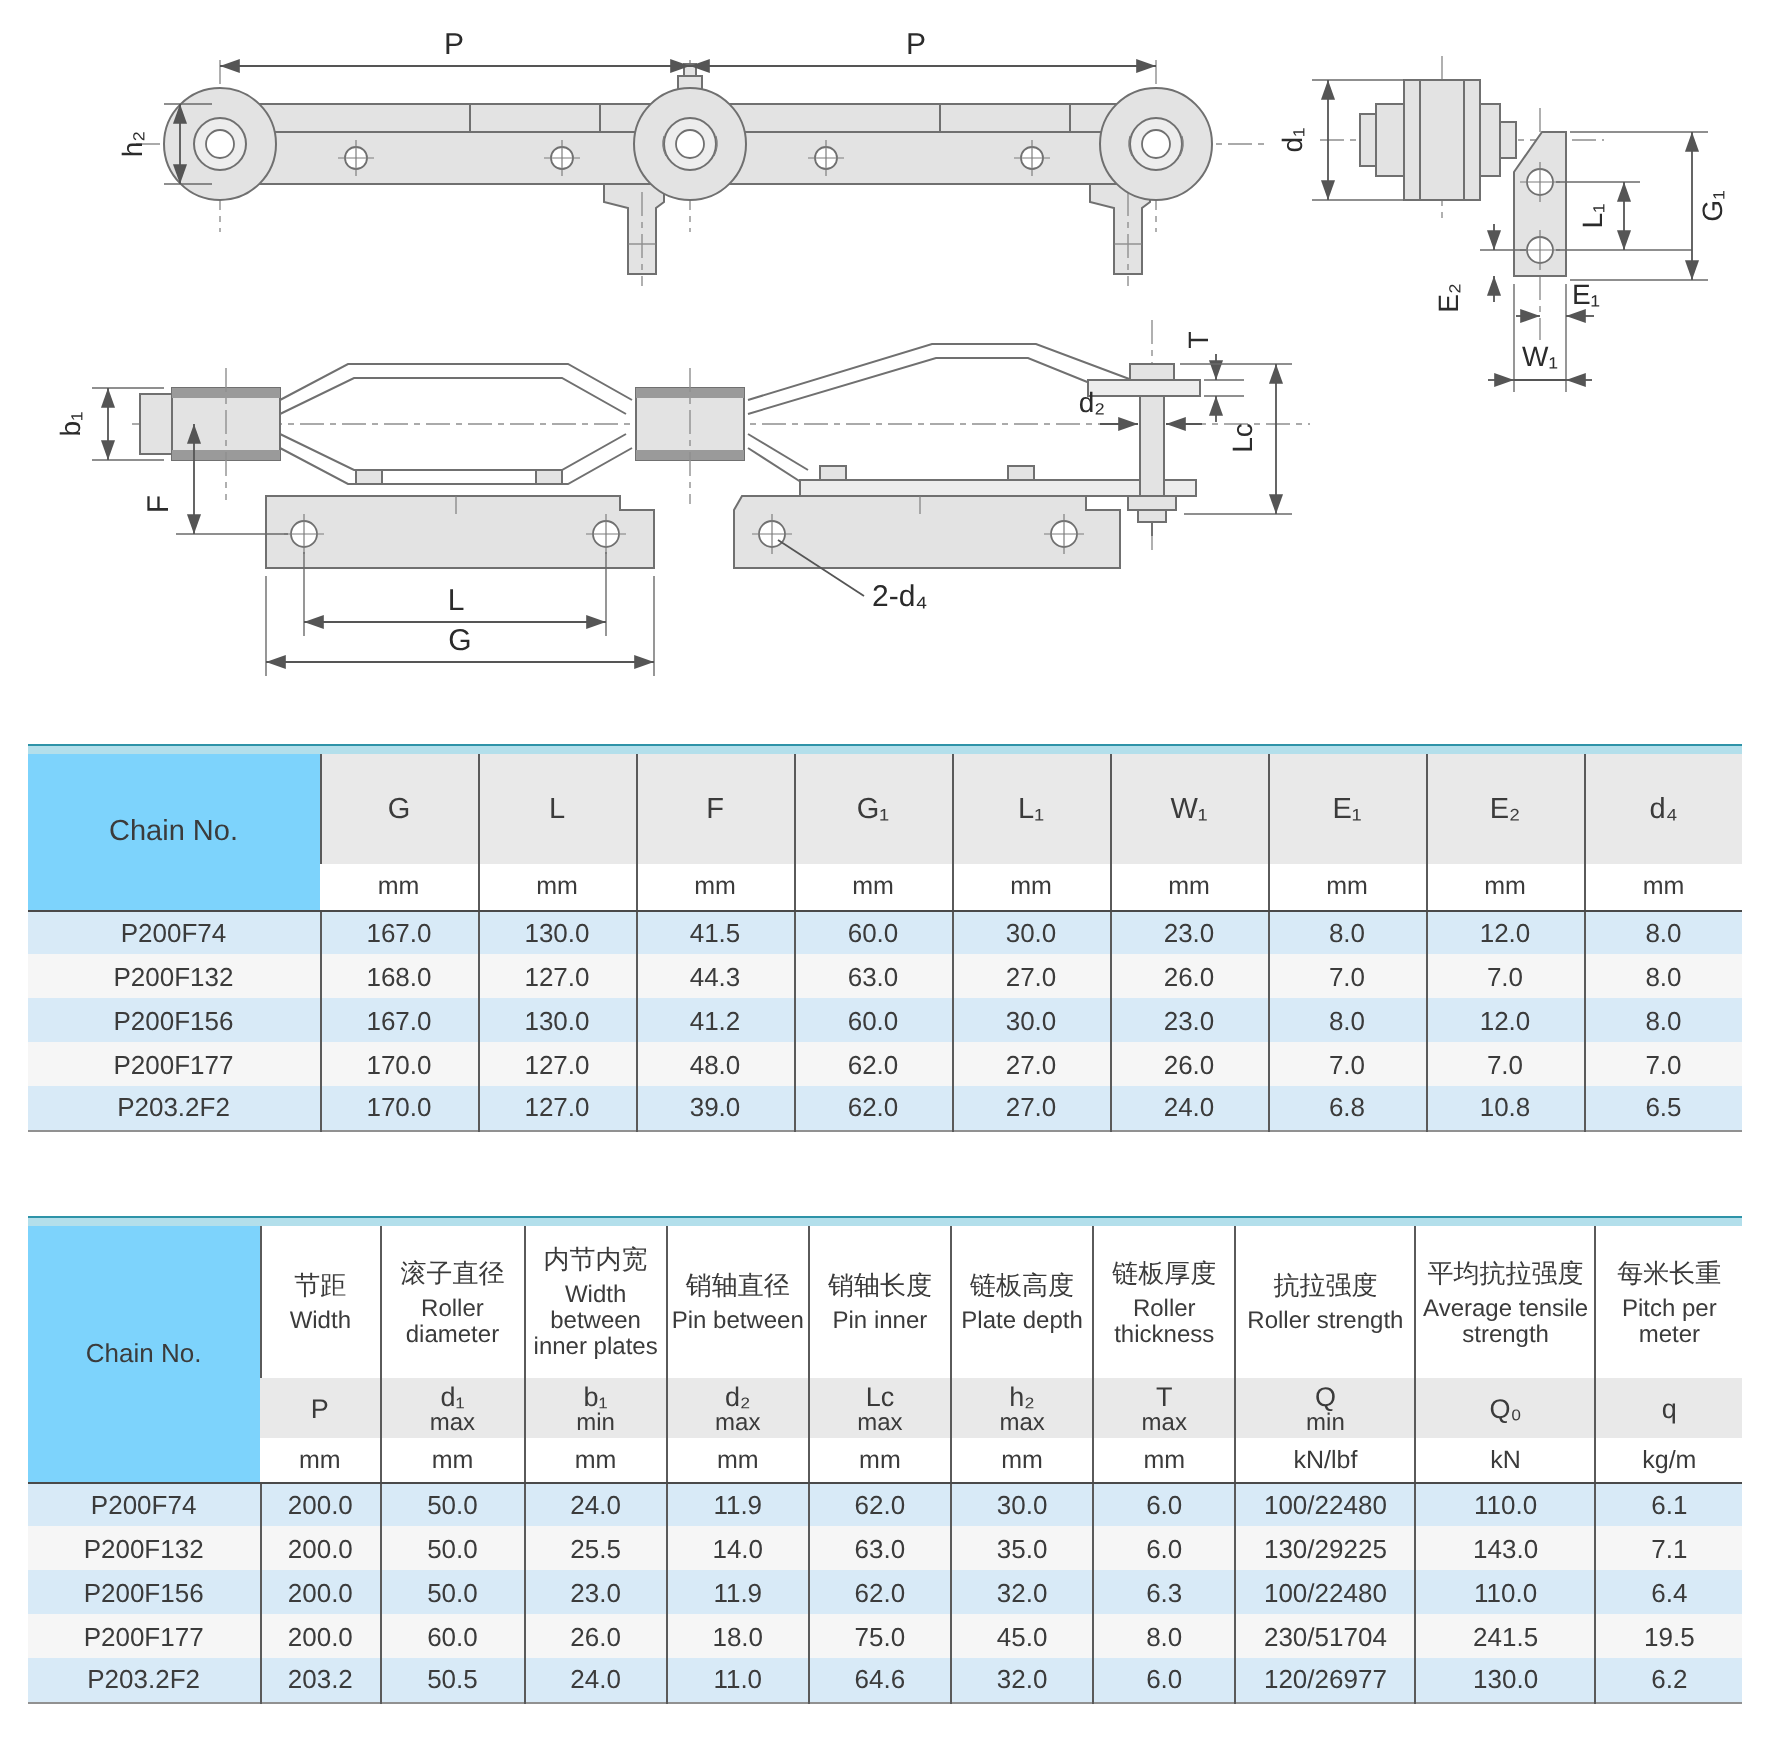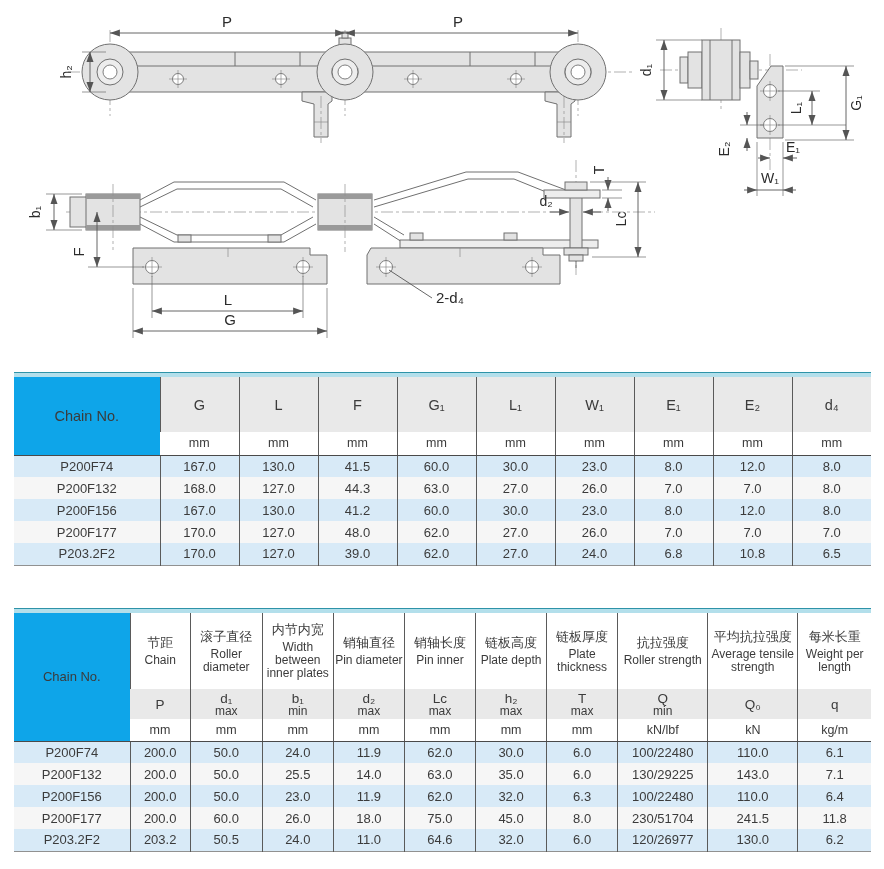--- a/index.html
+++ b/index.html
@@ -22,21 +22,21 @@
   .twrap{position:absolute;left:14px;width:857px;}
   #t1wrap{top:372px;}
   #t2wrap{top:608px;}
   table.tbl{border-collapse:collapse;table-layout:fixed;width:100%;
             border-bottom:1px solid #919191;}
   table.tbl th,table.tbl td{border-left:1px solid #5a5a5a;font-weight:normal;
             text-align:center;vertical-align:middle;padding:0;overflow:hidden;
             font-size:13px;color:#3b3b3b;}
   table.tbl tr > *:first-child{border-left:none;}
   .hdr-gray{background:#e9e9e9;}
-  .chain-hd{background:#0ea5e9;font-size:13.5px;}
+  .chain-hd{background:#7dd3fc;font-size:13.5px;}
   .bottomed{border-bottom:1px solid #4a4a4a !important;}
   thead tr.last-head th{border-bottom:1px solid #4a4a4a;margin-top:35px;}
   #t1 tr.sym-row{height:55px;}
   #t1 tr.sym-row th{font-size:14.5px;}
   #t1 tr.unit-row{height:23px;}
   #t1 tr.unit-row th{font-size:12.5px;}
   #t2 tr.label-row{height:76px;}
   #t2 tr.sym-row{height:30px;}
   #t2 tr.sym-row th{font-size:13.5px;line-height:13px;}
   #t2 tr.unit-row{height:22px;}
@@ -392,57 +392,57 @@
         <col style="width:71px">
         <col style="width:90px">
       <col style="width:90px">
         <col style="width:73px">
     </colgroup>
     <thead>
       <tr class="label-row" id="t2-label-row">
         <th class="chain-hd bottomed" rowspan="3">Chain No.</th>
       <th>
             <div class="cn-line">节距</div>
-            <div class="en-line">Chain</div>
+            <div class="en-line">Width</div>
           </th>
           <th>
             <div class="cn-line">滚子直径</div>
             <div class="en-line">Roller diameter</div>
           </th>
           <th>
             <div class="cn-line">内节内宽</div>
             <div class="en-line">Width between inner plates</div>
           </th>
           <th>
             <div class="cn-line">销轴直径</div>
-            <div class="en-line">Pin diameter</div>
+            <div class="en-line">Pin between</div>
           </th>
           <th>
             <div class="cn-line">销轴长度</div>
             <div class="en-line">Pin inner</div>
           </th>
           <th>
             <div class="cn-line">链板高度</div>
             <div class="en-line">Plate depth</div>
           </th>
           <th>
             <div class="cn-line">链板厚度</div>
-            <div class="en-line">Plate thickness</div>
+            <div class="en-line">Roller thickness</div>
           </th>
           <th>
             <div class="cn-line">抗拉强度</div>
             <div class="en-line">Roller strength</div>
           </th>
           <th>
             <div class="cn-line">平均抗拉强度</div>
             <div class="en-line">Average tensile strength</div>
           </th>
           <th>
             <div class="cn-line">每米长重</div>
-            <div class="en-line">Weight per length</div>
+            <div class="en-line">Pitch per meter</div>
           </th>
         </tr>
       <tr class="sym-row" id="t2-sym-row">
           <th class="hdr-gray">
             <div>P</div>
           </th>
           <th class="hdr-gray">
             <div>d₁</div>
             <div class="qual">max</div>
           </th>
@@ -534,21 +534,21 @@
           <td>P200F177</td>
           <td>200.0</td>
           <td>60.0</td>
           <td>26.0</td>
           <td>18.0</td>
           <td>75.0</td>
           <td>45.0</td>
           <td>8.0</td>
           <td>230/51704</td>
           <td>241.5</td>
-          <td>11.8</td>
+          <td>19.5</td>
         </tr>
         <tr>
           <td>P203.2F2</td>
           <td>203.2</td>
           <td>50.5</td>
           <td>24.0</td>
           <td>11.0</td>
           <td>64.6</td>
           <td>32.0</td>
           <td>6.0</td>

